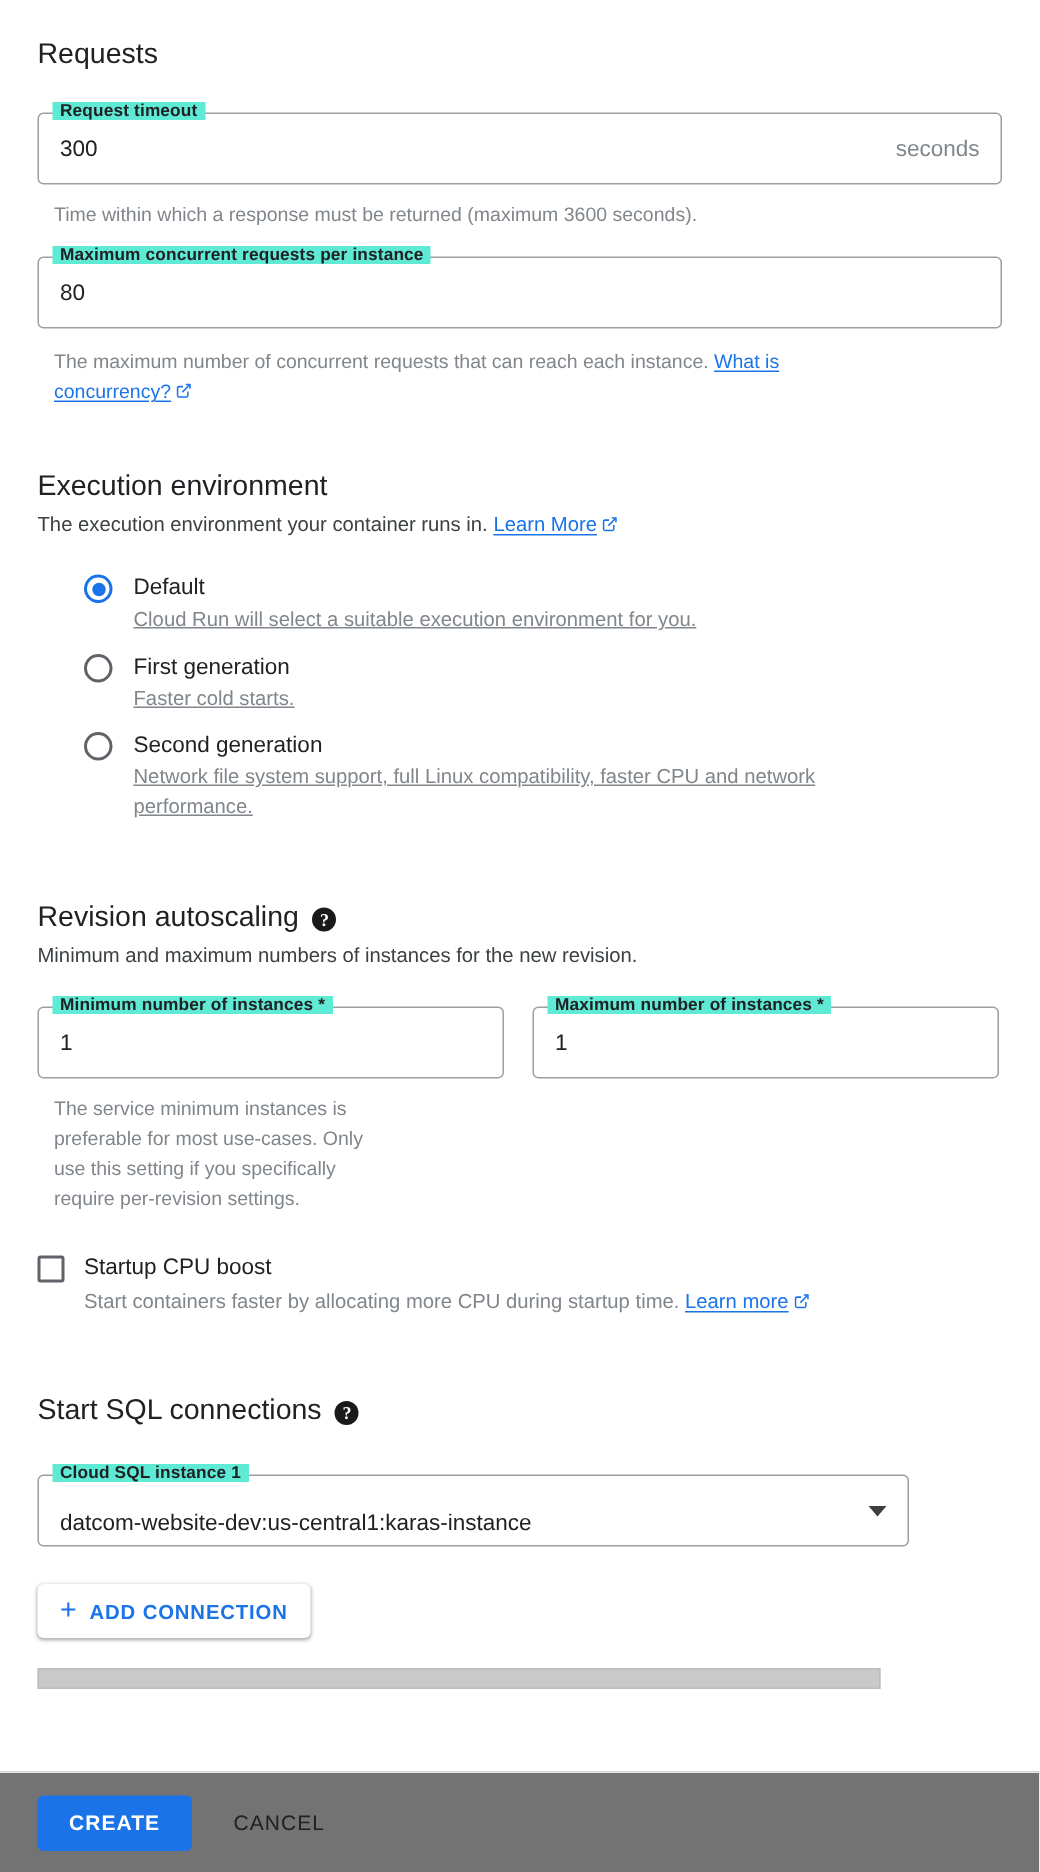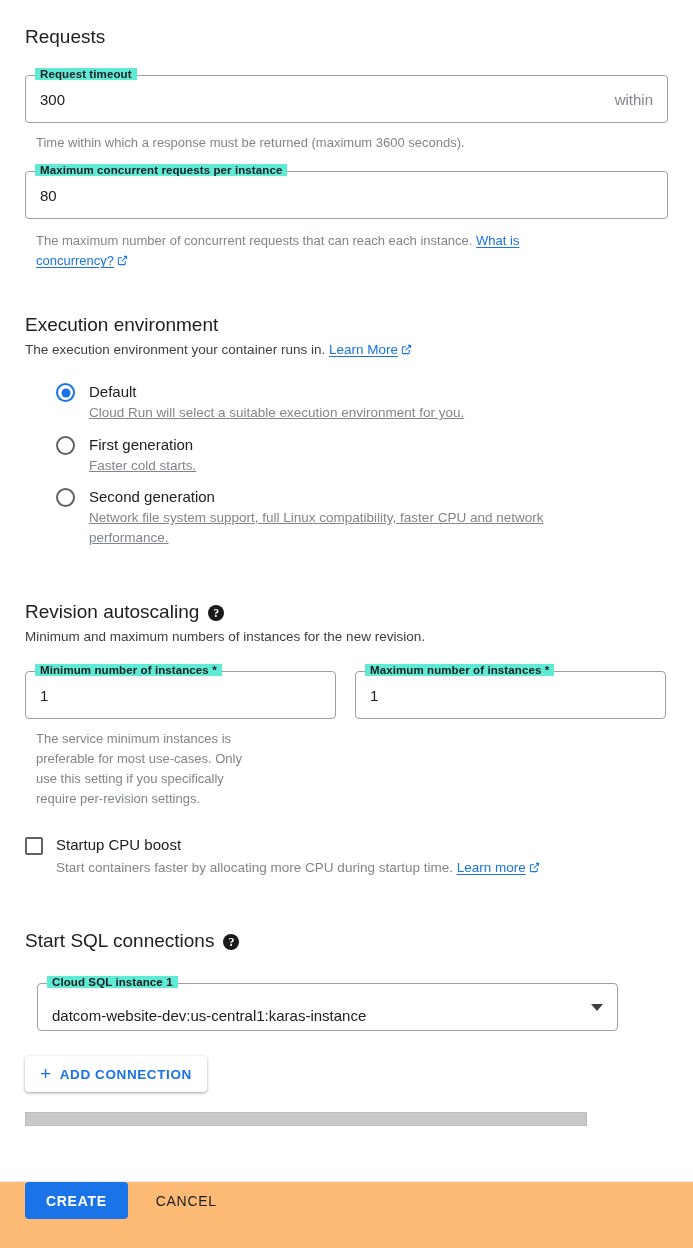--- a/index.html
+++ b/index.html
@@ -207,24 +207,24 @@
     position: relative;
     top: -1px;
   }
 
   
   .action-bar {
     position: absolute;
     left: 0; top: 1181px;
     width: 693px;
     height: 67px;
-    background: #fdba74;
+    background: #737373;
     border-top: 1px solid #e8eaed;
     display: flex;
-    align-items: flex-start;
+    align-items: center;
     padding-left: 25px;
     gap: 14px;
   }
   .btn-primary {
     background: #1a73e8;
     color: #ffffff;
     border: none;
     border-radius: 4px;
     height: 37px;
     padding: 0 21px;
@@ -267,21 +267,21 @@
 
 <div id="page">
 
   <div class="form-body">
 
     <h2 class="section-title" style="position:absolute;left:25px;top:26px;">Requests</h2>
 
     <div class="field" style="position:absolute;left:25px;top:75px;width:643px;">
       <span class="legend">Request timeout</span>
       <input class="value" type="text" value="300" style="">
-      <span class="suffix">within</span>
+      <span class="suffix">seconds</span>
     </div>
     <div class="helper" style="position:absolute;left:36px;top:126px;width:620px;">Time within which a response must be returned (maximum 3600 seconds).</div>
 
     <div class="field" style="position:absolute;left:25px;top:171px;width:643px;">
       <span class="legend">Maximum concurrent requests per instance</span>
       <input class="value" type="text" value="80" style="">
     </div>
     <div class="helper" style="position:absolute;left:36px;top:224px;width:560px;">
       <span>The maximum number of concurrent requests that can reach each instance.</span>
       <a class="link">What is concurrency?</a><span class="ext"><svg width="11" height="11" viewBox="0 0 24 24" fill="none" stroke="#1a73e8" stroke-width="2.2">
@@ -355,21 +355,21 @@
               </svg></span>
         </div>
       </div>
     </div>
 
     <h2 class="section-title" style="position:absolute;left:25px;top:930px;">
       <span>Start SQL connections</span>
       <span class="help-icon">?</span>
     </h2>
 
-    <div class="field" style="position:absolute;left:37px;top:983px;width:581px;">
+    <div class="field" style="position:absolute;left:25px;top:983px;width:581px;">
       <span class="legend">Cloud SQL instance 1</span>
       <span class="value" style="overflow:hidden;white-space:nowrap;margin-top:16px;">datcom-website-dev:us-central1:karas-instance</span>
       <span class="select-arrow"></span>
     </div>
 
     <div class="btn-outline-card" style="position:absolute;left:25px;top:1056px;">
       <span class="plus">+</span>
       <span>ADD CONNECTION</span>
     </div>
 

